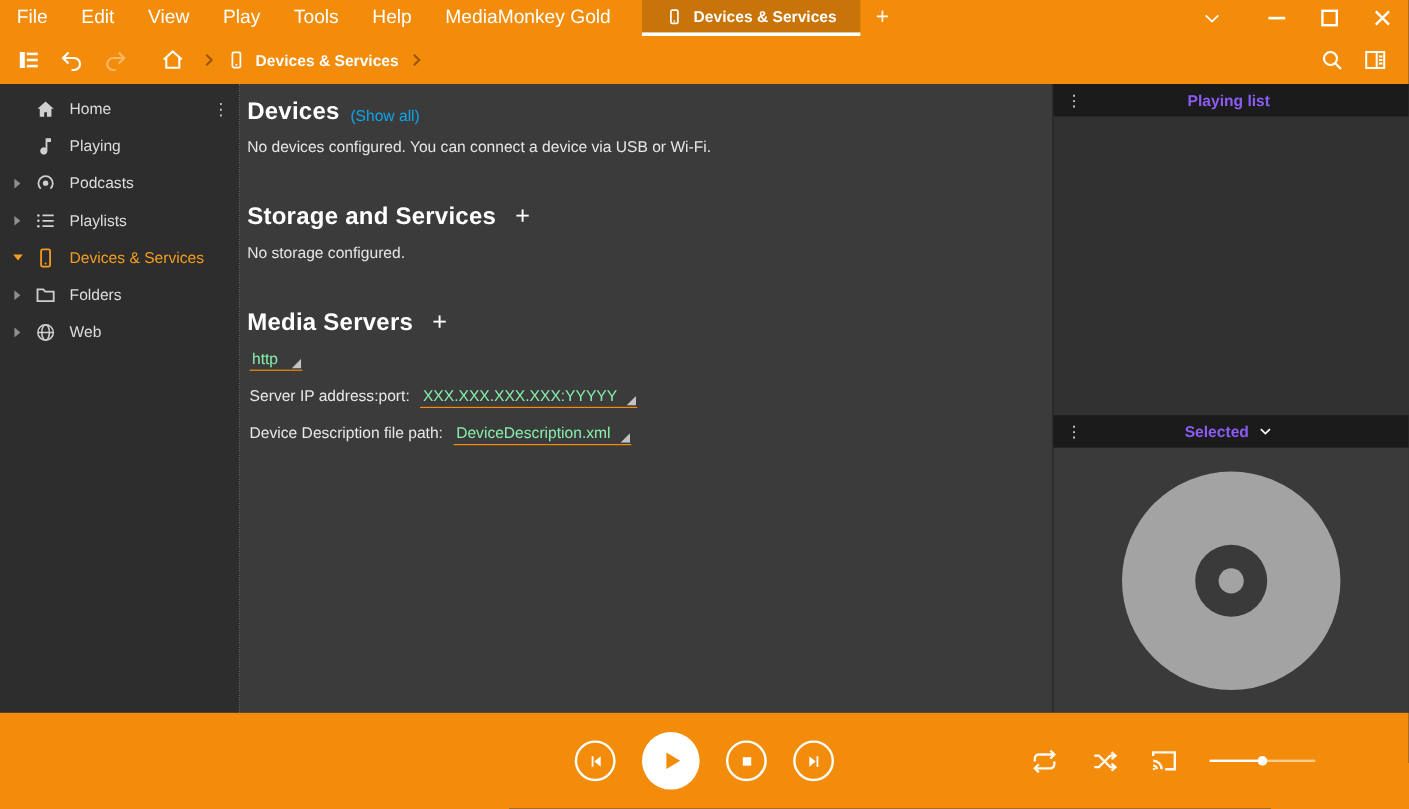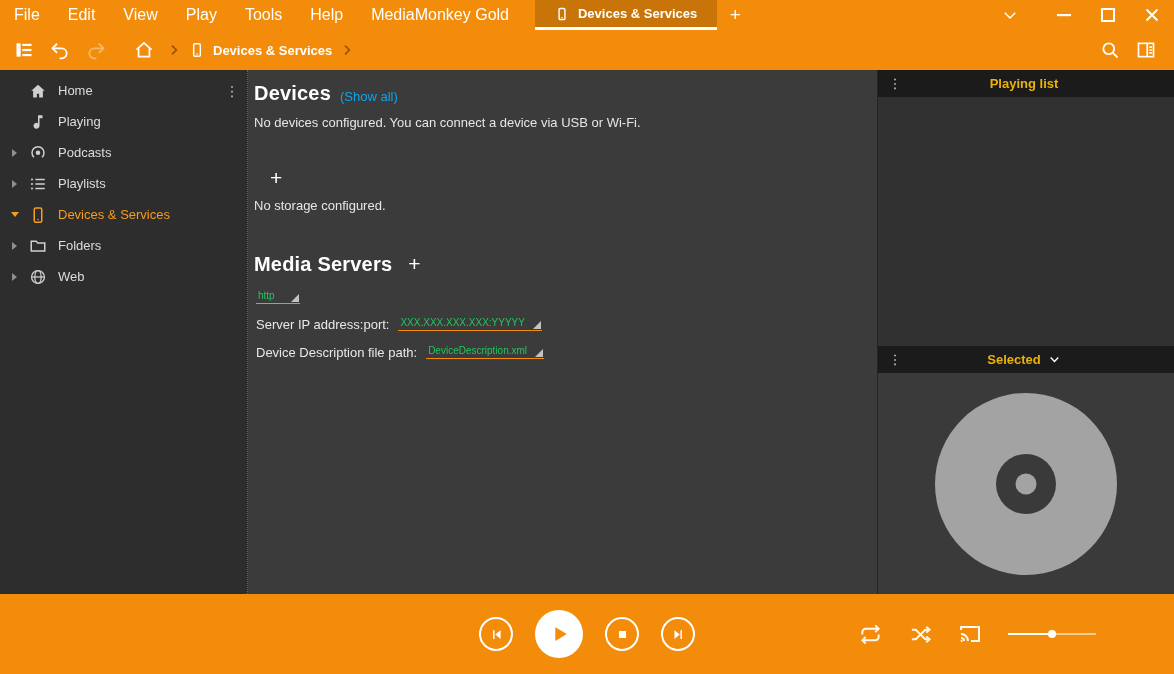--- a/index.html
+++ b/index.html
@@ -28,21 +28,21 @@
   .toolbtn.homebtn{margin-left:12px;}
   .crumb-sep{width:16px;height:16px;color:rgba(95,47,0,.6);flex:none;margin:0 2px;}
   .crumb{display:flex;align-items:center;gap:8px;padding:0 5px;cursor:pointer;}
   .crumb-label{color:#fff;font-size:13px;font-weight:700;white-space:nowrap;}
   .tb-spacer{flex:1;}
 
   
   .content{flex:1;display:flex;min-height:0;}
 
   
-  .sidebar{width:248px;flex:none;background:#2D2D2D;border-right:1px dotted #616161;padding-top:5px;}
+  .sidebar{width:200px;flex:none;background:#2D2D2D;border-right:1px dotted #616161;padding-top:5px;}
   .srow{height:31px;display:flex;align-items:center;font-size:13px;color:#DCDCDC;position:relative;padding-left:7px;cursor:pointer;}
   .sarrow{width:15px;display:flex;align-items:center;justify-content:center;flex:none;}
   .sicon{width:20px;height:20px;margin:0 10px 0 6px;flex:none;display:flex;align-items:center;justify-content:center;color:#CFCFCF;}
   .sicon svg{width:18px;height:18px;display:block;}
   .srow.selected{color:var(--orange-sel);}
   .srow.selected .sicon{color:var(--orange-sel);}
   .tri-r{width:0;height:0;border-left:5px solid #8F8F8F;border-top:4px solid transparent;border-bottom:4px solid transparent;}
   .tri-d{width:0;height:0;border-top:5px solid #8F8F8F;border-left:4px solid transparent;border-right:4px solid transparent;}
   .tri-d.or{border-top-color:var(--orange-sel);}
   .row-options{position:absolute;right:8px;top:50%;transform:translateY(-50%);color:#C2C2C2;font-size:14px;line-height:1;cursor:pointer;}
@@ -50,31 +50,31 @@
   
   .main{flex:1;min-width:0;background:#3B3B3B;padding:12px 24px 3px 6px;}
   .sect{margin-bottom:40px;}
   .sect-head{display:flex;align-items:center;}
   .sect-title{font-size:20px;font-weight:700;color:#fff;letter-spacing:.2px;}
   .showall{font-size:13px;color:#0ea5e9;margin-left:9px;margin-top:5px;cursor:pointer;}
   .plus{color:#fff;font-size:21px;font-weight:400;margin-left:16px;line-height:1;margin-top:-3px;cursor:pointer;}
   .sect-body{font-size:13px;color:#E6E6E6;margin-top:10px;}
   .sect.servers{margin-bottom:0;}
   .protocol-row{margin-top:9px;margin-left:2px;}
-  .combo{display:inline-block;position:relative;border-bottom:1px solid var(--orange);padding:0 17px 2px 2px;font-size:10px;color:#22c55e;cursor:pointer;min-width:44px;}
+  .combo{display:inline-block;position:relative;border-bottom:1px solid var(--orange);padding:0 17px 2px 2px;font-size:13px;color:#86efac;cursor:pointer;min-width:44px;}
   .combo .caret{position:absolute;right:1px;bottom:1px;display:block;}
   .form-row{margin-top:13px;display:flex;align-items:flex-start;gap:9px;font-size:13px;color:#E8E8E8;margin-left:2px;}
   .btnrow{margin-top:11px;display:flex;gap:5px;margin-left:2px;}
   .gbtn{background:#4F4F4F;color:#E5E5E5;font-size:11.5px;padding:4px 8px;border:none;border-radius:2px;font-family:inherit;letter-spacing:.3px;cursor:pointer;}
 
   
   .right{width:297px;flex:none;display:flex;flex-direction:column;background:#333;border-left:1px solid #242424;}
   .phead{height:27px;background:#1B1B1B;display:flex;align-items:center;flex:none;position:relative;}
   .pdots{width:34px;text-align:center;color:#DDD;font-size:13px;line-height:1;cursor:pointer;z-index:1;}
-  .ptitle{position:absolute;left:0;right:4px;display:flex;justify-content:center;align-items:center;gap:7px;font-size:13px;font-weight:700;color:#eab308;}
+  .ptitle{position:absolute;left:0;right:4px;display:flex;justify-content:center;align-items:center;gap:7px;font-size:13px;font-weight:700;color:#8b5cf6;}
   .pbody1{height:249px;background:#313131;}
   .pbody2{flex:1;background:#3A3A3A;display:flex;align-items:center;justify-content:center;}
 
   
   .playerbar{height:80px;background:var(--orange);flex:none;position:relative;}
   .transport{position:absolute;left:50%;top:50%;transform:translate(-50%,-50%);display:flex;align-items:center;gap:22px;}
   .cbtn{width:34px;height:34px;border:2px solid #fff;border-radius:50%;display:flex;align-items:center;justify-content:center;color:#fff;background:transparent;cursor:pointer;flex:none;}
   .cbtn.playbig{width:48px;height:48px;background:#fff;border:none;color:var(--orange);}
   .player-right{position:absolute;right:78px;top:50%;transform:translateY(-50%);display:flex;align-items:center;gap:26px;color:#fff;}
   .pr-icon{width:24px;height:24px;display:flex;align-items:center;justify-content:center;cursor:pointer;opacity:.95;}
@@ -286,20 +286,21 @@
       <div class="sect">
         <div class="sect-head">
           <h1 class="sect-title">Devices</h1>
           <span class="showall">(Show all)</span>
         </div>
         <div class="sect-body">No devices configured. You can connect a device via USB or Wi-Fi.</div>
       </div>
 
       <div class="sect">
         <div class="sect-head">
+          <h1 class="sect-title">Storage and Services</h1>
           <span class="plus">+</span>
         </div>
         <div class="sect-body">No storage configured.</div>
       </div>
 
       <div class="sect servers">
         <div class="sect-head">
           <h1 class="sect-title">Media Servers</h1>
           <span class="plus">+</span>
         </div>

